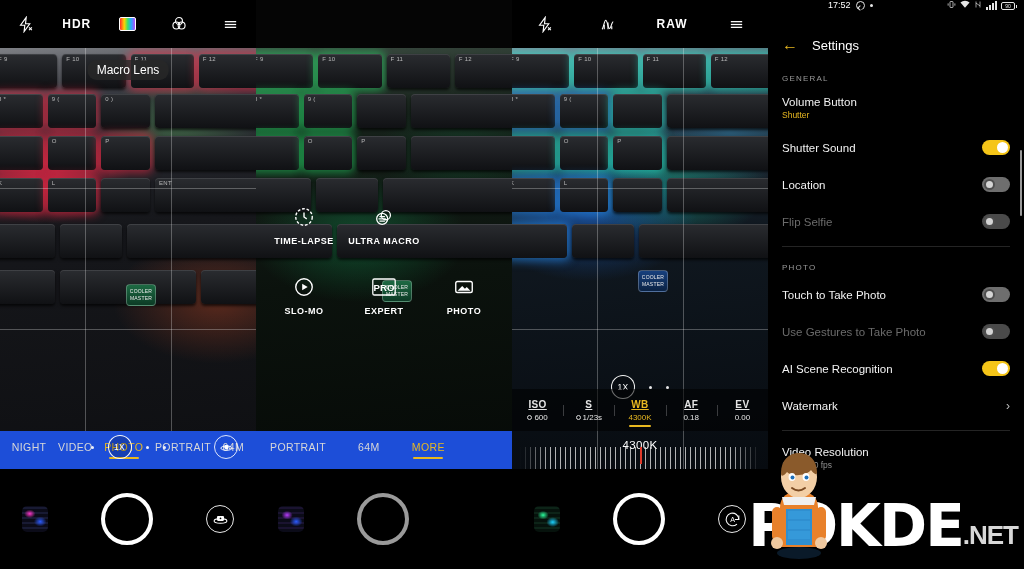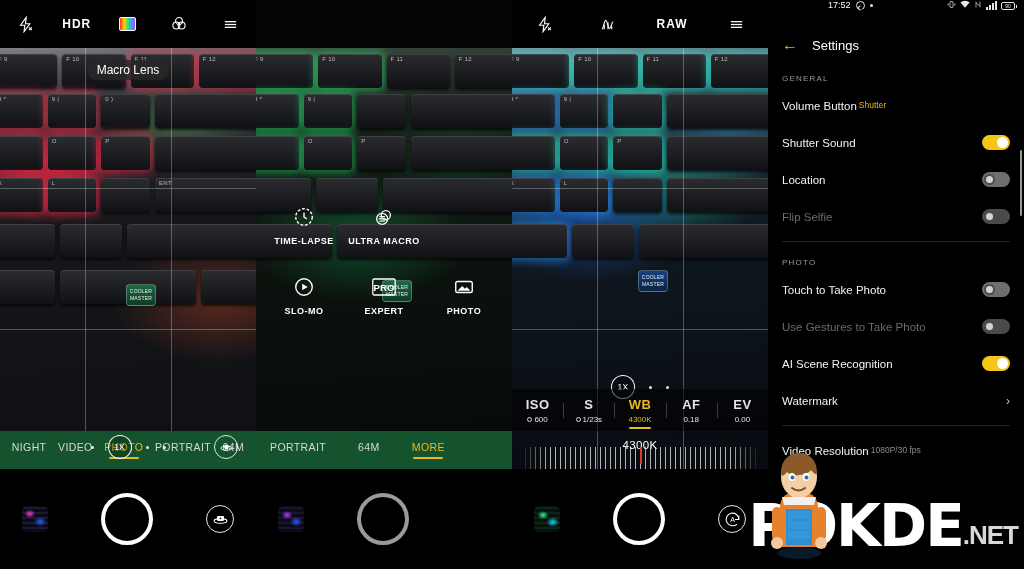--- a/index.html
+++ b/index.html
@@ -69,21 +69,21 @@
     align-items:center; justify-content:center; gap:14px; z-index:7; }
   .zdot { width:3px; height:3px; border-radius:50%; background:#fff; opacity:.9; }
   .zcircle { width:24px; height:24px; border-radius:50%; border:1.4px solid rgba(255,255,255,.95);
     color:#fff; font-size:8.5px; display:flex; align-items:center; justify-content:center;
     background:rgba(0,0,0,.18); letter-spacing:.3px; }
   .ai-btn { position:absolute; right:18px; bottom:10px; width:24px; height:24px; border-radius:50%;
     border:1.3px solid rgba(255,255,255,.85); display:flex; align-items:center; justify-content:center;
     color:#fff; font-size:9px; z-index:7; }
 
   
-  .modebar { position:absolute; left:0; right:0; bottom:100px; height:38px; background:#14532d;
+  .modebar { position:absolute; left:0; right:0; bottom:100px; height:38px; background:#1d4ed8;
     display:flex; align-items:center; z-index:6; }
   .modes { display:flex; align-items:center; width:100%; justify-content:space-around; padding:0 6px; }
   .mode { color:#d8d8d8; font-size:10.5px; letter-spacing:.4px; position:relative; padding-bottom:6px;
     white-space:nowrap; }
   .mode.active { color:#e8b820; }
   .mode.active::after { content:""; position:absolute; left:50%; transform:translateX(-50%);
     bottom:0; width:30px; height:2px; background:#e8b820; border-radius:1px; }
   .modes.shift { justify-content:flex-start; gap:32px; padding-left:14px; }
 
   
@@ -117,21 +117,21 @@
   .more-item { width:74px; display:flex; flex-direction:column; align-items:center; gap:7px; }
   .more-ic { width:24px; height:24px; color:#fff; display:flex; align-items:center; justify-content:center; }
   .more-lb { color:#fff; font-size:9px; font-weight:bold; letter-spacing:.5px; text-align:center; line-height:11px; }
 
   
   .pro-bar { position:absolute; left:0; right:0; bottom:138px; height:42px; background:rgba(0,0,0,.55);
     display:flex; align-items:center; z-index:7; }
   .pro-item { flex:1; display:flex; flex-direction:column; align-items:center; gap:3px; position:relative; }
   .pro-item + .pro-item::before { content:""; position:absolute; left:0; top:6px; bottom:6px;
     width:1px; background:rgba(255,255,255,.22); }
-  .pro-k { color:#e4e4e4; font-size:13px; font-weight:bold; letter-spacing:.4px; }
+  .pro-k { color:#e4e4e4; font-size:10px; font-weight:bold; letter-spacing:.4px;text-decoration:underline; }
   .pro-v { color:#e4e4e4; font-size:8px; display:flex; align-items:center; gap:2px; }
   .pro-item.active .pro-k, .pro-item.active .pro-v { color:#e8b820; }
   .pro-item.active::after { content:""; position:absolute; bottom:-5px; left:50%; transform:translateX(-50%);
     width:22px; height:2px; background:#e8b820; border-radius:1px; }
   .pro-dot { width:5px; height:5px; border-radius:50%; border:1px solid #d8d8d8; display:inline-block; }
   .wb-val { position:absolute; left:0; right:0; bottom:118px; text-align:center; color:#fff;
     font-size:11.5px; z-index:7; letter-spacing:.3px; }
   .ruler { position:absolute; left:8px; right:8px; bottom:100px; height:22px; z-index:7;
     background:repeating-linear-gradient(90deg, rgba(235,235,235,.75) 0 1px, transparent 1px 5px);
     -webkit-mask-image:linear-gradient(90deg,transparent,#000 12%,#000 88%,transparent);
@@ -154,21 +154,21 @@
   .batt::after { content:""; position:absolute; right:-3px; top:2px; width:1.5px; height:3px; background:#e6e6e6; }
   .bars { display:flex; align-items:flex-end; gap:1px; height:9px; }
   .bars i { width:2px; background:#e6e6e6; }
 
   .set-head { height:38px; display:flex; align-items:center; gap:14px; padding:0 14px; }
   .back-arrow { color:#e8b820; font-size:16px; line-height:1; }
   .set-title { color:#fff; font-size:13px; }
   .set-body { position:relative; }
   .sec-label { color:#9a9a9a; font-size:8px; letter-spacing:1.2px; padding:10px 14px 4px; font-weight:normal; }
   .row { display:flex; align-items:center; justify-content:space-between; padding:9px 14px; min-height:37px; }
-  .row-l { display:flex; flex-direction:row; gap:2px; }
+  .row-l { display:flex; flex-direction:column; gap:2px; }
   .row-t { color:#f2f2f2; font-size:11.5px; }
   .row-s { color:#e8b820; font-size:8.5px; }
   .row-s.grey { color:#8d8d8d; }
   .row.disabled .row-t { color:#6b6b6b; }
   .toggle { width:28px; height:15px; border-radius:8px; position:relative; flex:none; }
   .toggle.on { background:#f5c518; }
   .toggle.off { background:#6e6e6e; }
   .toggle.off.dim { background:#4a4a4a; }
   .knob { position:absolute; top:2px; width:11px; height:11px; border-radius:50%; }
   .toggle.on .knob { right:2px; background:#fff; }

